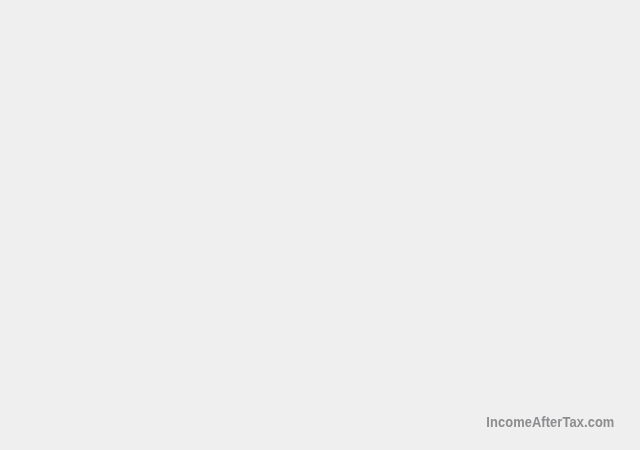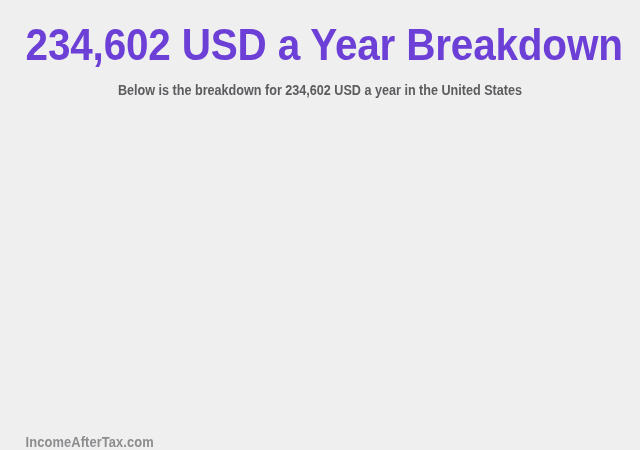--- a/index.html
+++ b/index.html
@@ -63,46 +63,42 @@
   
   .content-region {
     flex: 1 1 auto;
     width: 100%;
     position: relative;
   }
 
   
   .footer {
     width: 100%;
-    text-align: left;
-    padding-bottom: 0;
+    text-align: right;
+    padding-bottom: 20px;
   }
 
   .footer-brand {
     margin: 0;
     color: #8d8d8f;
     font-family: "Liberation Sans Narrow", "Liberation Sans", "DejaVu Sans", sans-serif;
     font-size: 14px;
     font-weight: bold;
     line-height: 16px;
     letter-spacing: 0.1px;
     transform: scaleX(0.92);
     transform-origin: center center;
     white-space: nowrap;
   }
 </style>
 </head>
 <body>
 
 <div class="page">
 
-  <div class="header">
-    <h1 class="page-title">234,602 USD a Year Breakdown</h1>
-    <p class="page-subtitle">Below is the breakdown for 234,602 USD a year in the United States</p>
-  </div>
 
   <div class="content-region">
     <span></span>
   </div>
 
   <div class="footer">
     <p class="footer-brand">IncomeAfterTax.com</p>
   </div>
 
 </div>

